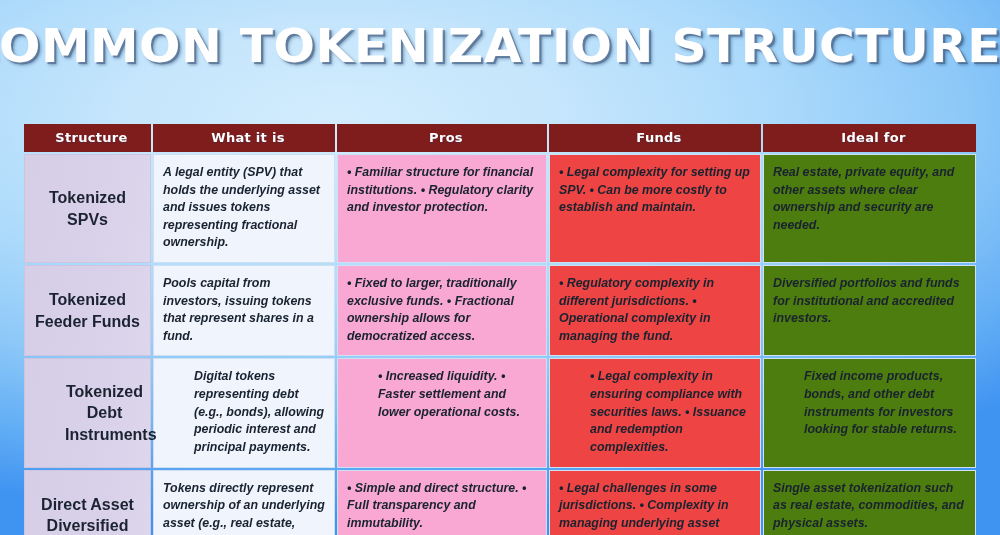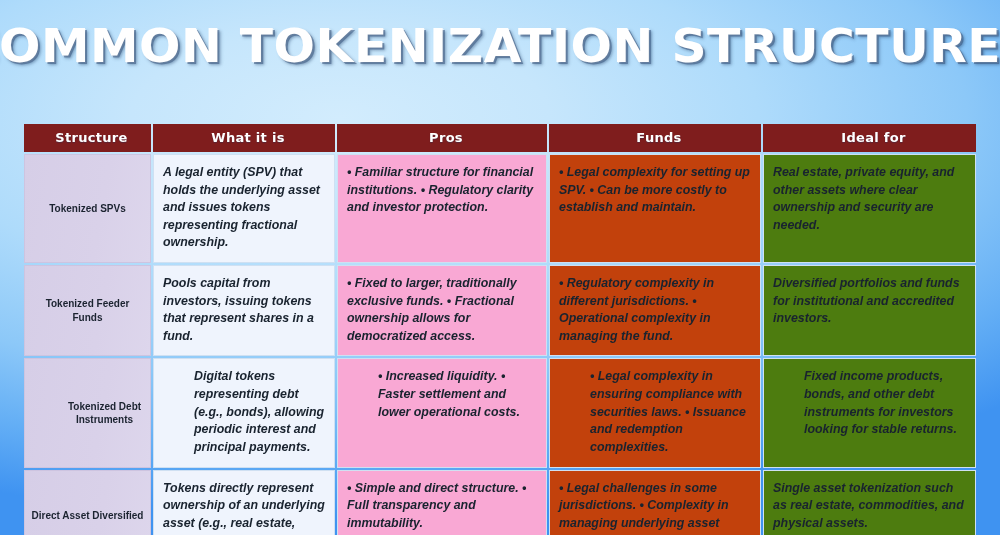--- a/index.html
+++ b/index.html
@@ -99,30 +99,30 @@
     margin-left: 7px;
   }
 
   tbody td.col-structure {
     background: #d7cfe8;
     background: linear-gradient(100deg, #d6cee7 0%, #d9d1e9 60%, #ddd6ec 100%);
     text-align: center;
     vertical-align: middle;
     font-style: normal;
     font-weight: bold;
-    font-size: 10px;
+    font-size: 16px;
     line-height: 1.35;
     color: #1b2330;
     border: 1px solid #cdc4e0;
     padding: 9px 6px;
   }
 
   tbody td.col-what  { background: #eff4fd; }
   tbody td.col-pros  { background: #f9a8d4; }
-  tbody td.col-cons  { background: #c2410c; }
+  tbody td.col-cons  { background: #ef4444; }
   tbody td.col-ideal { background: #4d7c0f; }
 
   tbody tr.r1 td { height: 88px; }
   tbody tr.r2 td { height: 78px; }
   tbody tr.r3 td { height: 90px; padding-left: 40px; }
   tbody tr.r4 td { height: 80px; }
 
   .cell-text { display: block; }
 </style>
 </head>

